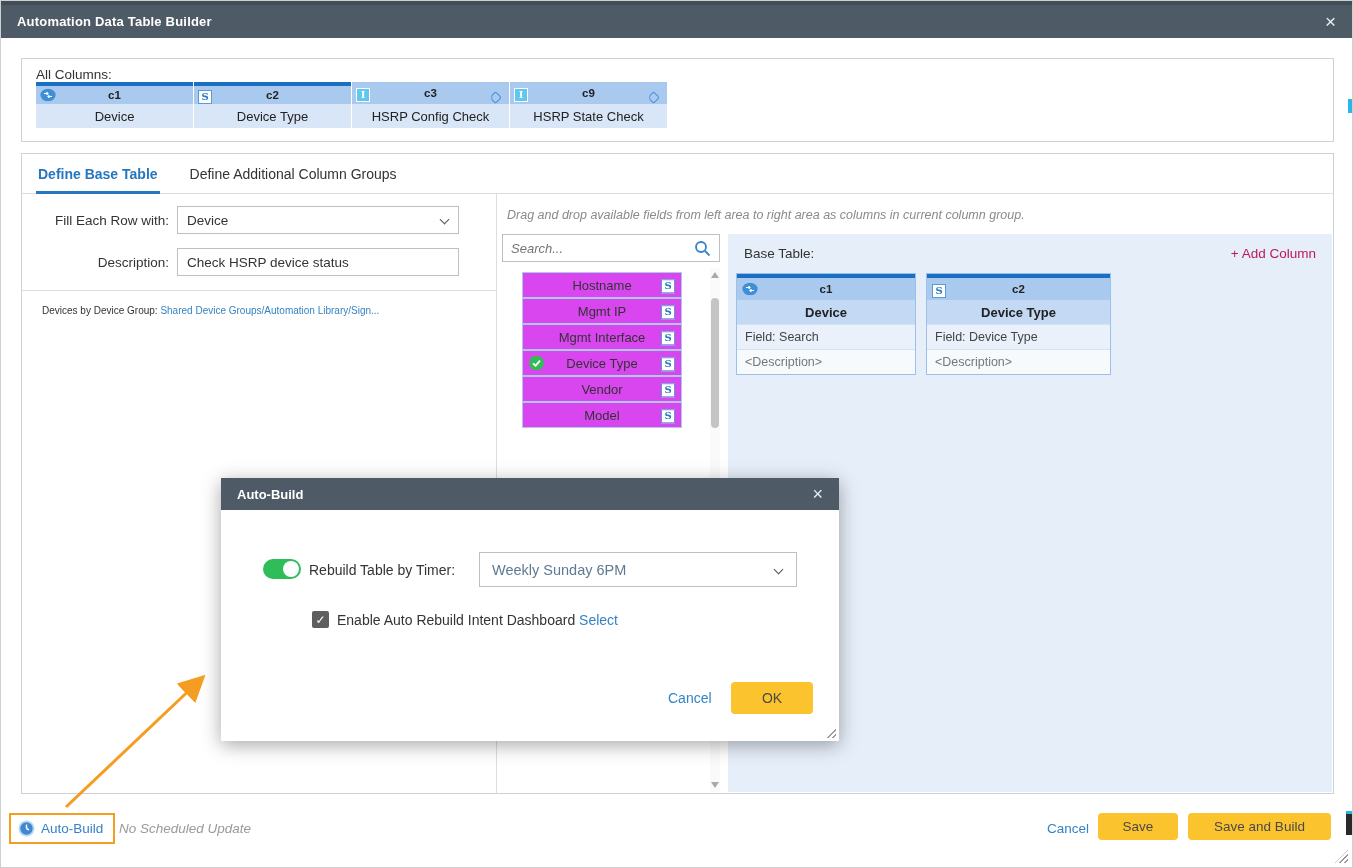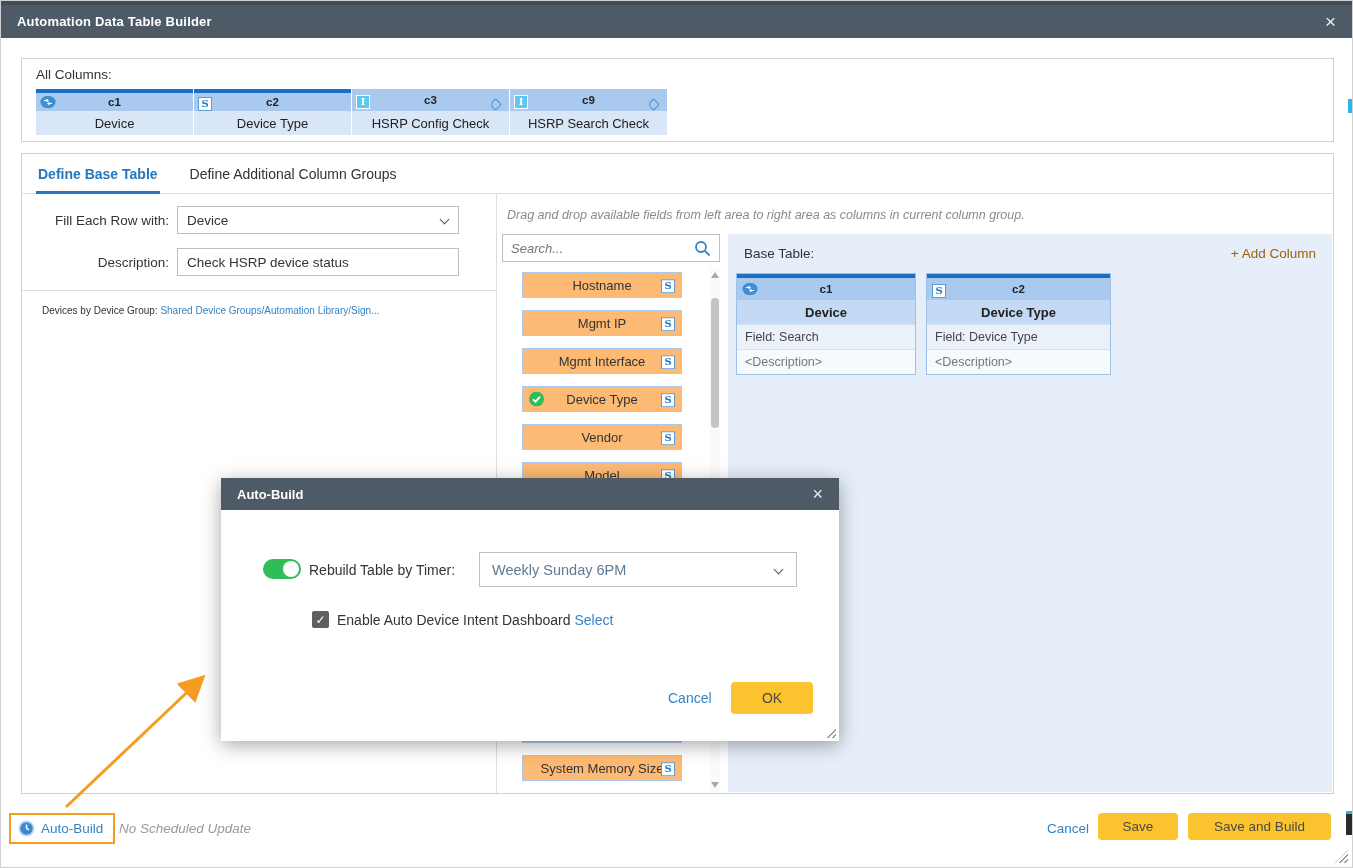--- a/index.html
+++ b/index.html
@@ -7,21 +7,21 @@
   #app { position:relative; width:1353px; height:868px; background:#fff; border:1px solid #d0d0d0; overflow:hidden; }
 
   
   .win-header { position:absolute; left:0; top:0; width:100%; height:37px;
     background:linear-gradient(#414e58 0 4px, #4e5b66 4px); display:flex; align-items:center; padding:4px 16px 0; }
   .win-title { color:#fff; font-size:13px; font-weight:bold; letter-spacing:.2px; }
   .win-close { margin-left:auto; color:#e8edf0; font-size:19px; line-height:1; cursor:pointer; font-weight:400; }
 
   
   .all-cols-box { position:absolute; left:20px; top:57px; width:1313px; height:84px; border:1px solid #ccd2d8; background:#fff; padding:8px 14px; }
-  .all-cols-label { font-size:13.5px; color:#333; margin-bottom:7px; }
+  .all-cols-label { font-size:13.5px; color:#333; }
   .chips-row { display:flex; }
   .chip { width:157px; margin-right:1px; cursor:pointer; }
   .chip-head { position:relative; height:22px; background:#a9c9ef; display:flex; align-items:center; justify-content:center; }
   .chip-head.base { border-top:4px solid #1a6fc2; height:22px; }
   .chip-id { font-size:11.5px; color:#222; font-weight:bold; }
   .chip-icon-left { position:absolute; left:4px; top:50%; transform:translateY(-50%); }
   .chip-tag { position:absolute; right:9px; top:50%; transform:translateY(-50%); }
   .chip-body { height:24px; background:#d9e6f7; display:flex; align-items:center; justify-content:center; font-size:13px; color:#222; }
 
   
@@ -43,40 +43,40 @@
   .info-ic { width:17px; height:17px; border:1.4px solid #3583c4; border-radius:50%; color:#3583c4; font-size:11px; font-weight:bold; display:inline-flex; align-items:center; justify-content:center; margin-left:8px; font-family:"DejaVu Serif",serif; font-style:italic; cursor:pointer; }
   .dg-row { padding:14px 0 0 20px; font-size:10px; color:#333; white-space:nowrap; }
   .dg-link { color:#3583c4; cursor:pointer; }
 
   
   .right-pane { position:absolute; left:475px; top:40px; width:838px; height:601px; }
   .instruction { position:absolute; left:10px; top:14px; font-style:italic; color:#8a8a8a; font-size:12.5px; }
   .search-box { position:absolute; left:5px; top:40px; width:218px; height:28px; border:1px solid #bfbfbf; background:#fff; display:flex; align-items:center; padding:0 8px; }
   .search-box input { border:none; outline:none; flex:1; font-size:13px; font-style:italic; color:#888; font-family:"Liberation Sans",sans-serif; background:transparent; }
   .field-list { position:absolute; left:25px; top:78px; width:160px; }
-  .field-item { position:relative; height:26px; margin-bottom:12px; background:#fdba74; border:1px solid #abc9ea; display:flex; align-items:center; justify-content:center; font-size:13px; color:#333; cursor:grab; }
+  .field-item { position:relative; height:26px; background:#d946ef; border:1px solid #abc9ea; display:flex; align-items:center; justify-content:center; font-size:13px; color:#333; cursor:grab; }
   .field-item:nth-child(7) { margin-top:229px; }
   .field-badge { position:absolute; right:6px; top:50%; transform:translateY(-50%); }
   .field-check { position:absolute; left:6px; top:50%; transform:translateY(-50%); }
   .badge-s { display:inline-flex; width:14px; height:14px; background:#fff; border:1px solid #5b9bd5; color:#2e7bbf; font-size:10px; font-weight:bold; align-items:center; justify-content:center; font-family:"DejaVu Serif",serif; }
   .badge-i { display:inline-flex; width:14px; height:14px; background:#5fc8f0; border:1px solid #fff; color:#fff; font-size:10px; font-weight:bold; align-items:center; justify-content:center; font-family:"DejaVu Serif",serif; }
   .tag-ic { display:inline-block; width:9px; height:9px; border:1.5px solid #4a90d6; border-radius:2px 2px 2px 5px; transform:rotate(45deg); background:transparent; }
 
   
   .vscroll { position:absolute; left:213px; top:74px; width:10px; height:524px; background:#fafafa; }
   .vs-up, .vs-down { position:absolute; left:1px; width:0; height:0; border-left:4px solid transparent; border-right:4px solid transparent; }
   .vs-up { top:4px; border-bottom:6px solid #a9a9a9; }
   .vs-down { bottom:4px; border-top:6px solid #a9a9a9; }
   .vs-thumb { position:absolute; left:1px; top:30px; width:8px; height:130px; background:#c4c4c4; border-radius:4px; }
 
   
   .panel { position:absolute; left:231px; top:40px; width:604px; height:558px; background:#e6eef9; }
   .panel-head { display:flex; align-items:flex-end; padding:12px 16px 10px; }
   .panel-title { font-size:13.5px; color:#333; }
-  .add-col { margin-left:auto; color:#a16207; font-size:13.5px; cursor:pointer; }
+  .add-col { margin-left:auto; color:#be185d; font-size:13.5px; cursor:pointer; }
   .cards { display:flex; padding:2px 8px; }
   .card { background:#fff; border:1px solid #9dc0e6; margin-right:10px; cursor:pointer; }
   .card-bar { height:4px; background:#1a6fc2; }
   .card-idrow { position:relative; height:22px; background:#a9c9ef; display:flex; align-items:center; justify-content:center; }
   .card-idrow .chip-icon-left { left:5px; }
   .card-id { font-size:11.5px; font-weight:bold; color:#222; }
   .card-name { height:24px; background:#c3d9f4; display:flex; align-items:center; justify-content:center; font-size:13px; font-weight:bold; color:#222; }
   .card-row1 { height:25px; background:#eaf1fa; display:flex; align-items:center; padding:0 8px; font-size:12.5px; color:#444; border-top:1px solid #d4e2f2; }
   .card-row2 { height:25px; background:#f6fafd; display:flex; align-items:center; padding:0 8px; font-size:12.5px; color:#777; border-top:1px solid #d4e2f2; }
 
@@ -159,21 +159,21 @@
             <span class="chip-tag tag-ic"></span>
           </div>
           <div class="chip-body">HSRP Config Check</div>
         </div>
         <div class="chip">
           <div class="chip-head">
             <span class="chip-icon-left"><span class="badge-i">I</span></span>
             <span class="chip-id">c9</span>
             <span class="chip-tag tag-ic"></span>
           </div>
-          <div class="chip-body">HSRP Search Check</div>
+          <div class="chip-body">HSRP State Check</div>
         </div>
       </div>
   </div>
 
   <div class="main-box">
     <div class="tabbar">
       <div class="tab active">Define Base Table</div>
       <div class="tab">Define Additional Column Groups</div>
     </div>
 
@@ -314,21 +314,21 @@
     <div class="toggle">
         <span class="knob"></span>
       </div>
     <div class="timer-label">Rebuild Table by Timer:</div>
     <div class="timer-sel">
       <span>Weekly Sunday 6PM</span>
       <span class="chev"></span>
     </div>
     <div class="cb">✓</div>
     <div class="cb-label">
-      <span>Enable Auto Device Intent Dashboard</span>
+      <span>Enable Auto Rebuild Intent Dashboard</span>
       <span class="select-link">Select</span>
     </div>
     <span class="modal-cancel">Cancel</span>
     <button class="modal-ok">OK</button>
     <span class="grip"></span>
   </div>
 
   <svg class="arrow-svg">
     <defs>
       <marker id="ah" markerWidth="9" markerHeight="9" refX="6" refY="4.5" orient="auto">

